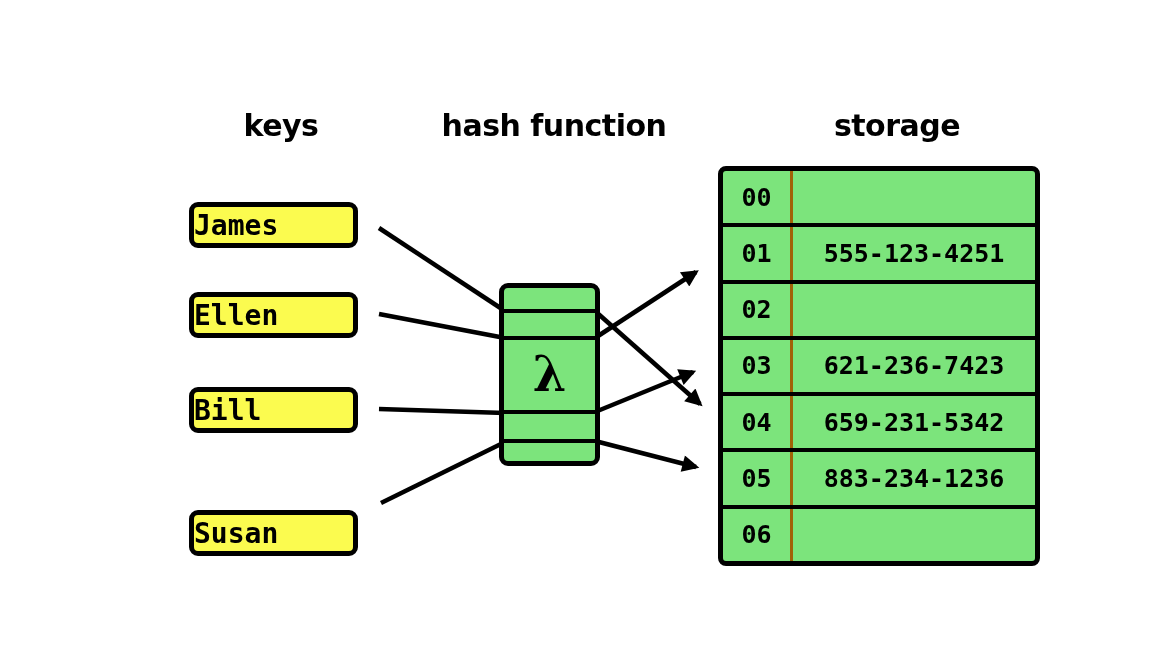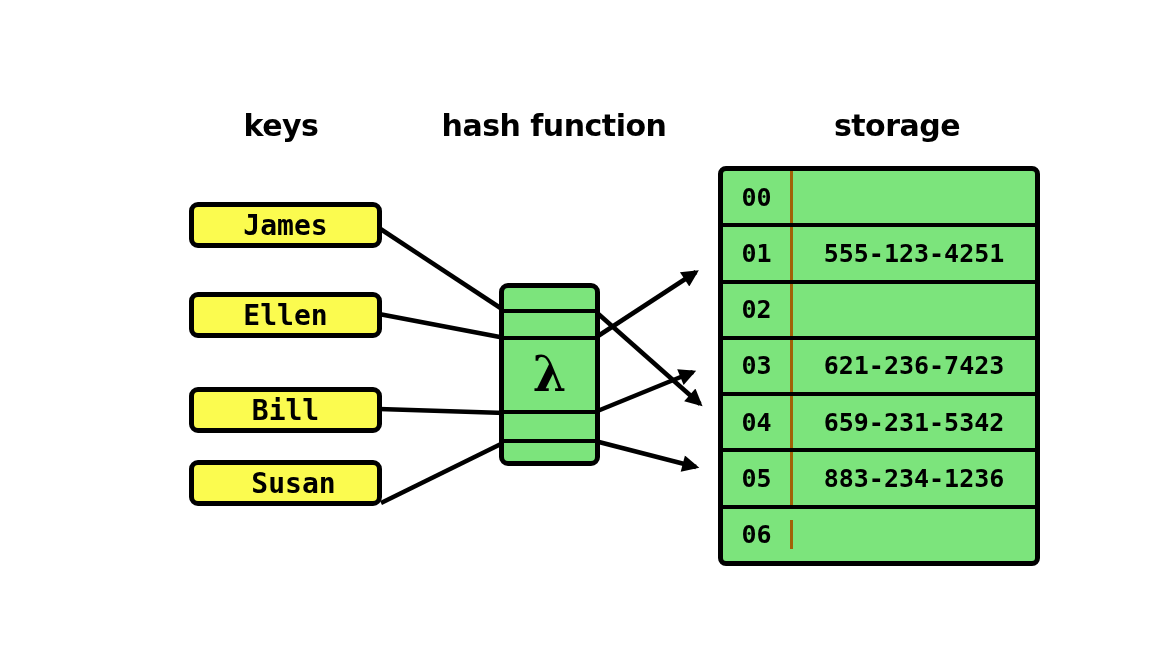--- a/index.html
+++ b/index.html
@@ -29,37 +29,37 @@
     color: #000;
     white-space: nowrap;
   }
   .hdr-keys    { left: 281px; }
   .hdr-hash    { left: 554px; }
   .hdr-storage { left: 881px; margin-left: 16px; }
 
   .key-box {
     position: absolute;
     left: 189px;
-    width: 193px;
+    width: 169px;
     height: 46px;
     background: #FBFB4F;
     border: 5px solid #000;
     border-radius: 9px;
     display: flex;
     align-items: center;
-    justify-content: center;
+    justify-content: flex-start;
     font-family: "DejaVu Sans Mono", monospace;
     font-weight: 700;
     font-size: 28px;
     color: #000;
   }
   .key-james { top: 202px; }
   .key-ellen { top: 292px; }
   .key-bill  { top: 387px; }
-  .key-susan { top: 460px; padding-left: 16px; }
+  .key-susan { top: 510px; }
 
   .hash-box {
     position: absolute;
     left: 499px;
     top: 283px;
     width: 101px;
     height: 183px;
     background: #7CE47C;
     border: 5px solid #000;
     border-radius: 9px;
@@ -100,21 +100,21 @@
     border-radius: 8px;
     display: flex;
     flex-direction: column;
     overflow: hidden;
   }
   .storage-row {
     flex: 1;
     display: flex;
     border-bottom: 4px solid #000;
   }
-  .storage-row:last-child { border-bottom: none; align-items: center; }
+  .storage-row:last-child { border-bottom: none; }
   .cell-index {
     width: 70px;
     border-right: 3px solid #a16207;
     display: flex;
     align-items: center;
     justify-content: center;
     font-family: "DejaVu Sans Mono", monospace;
     font-weight: 700;
     font-size: 25px;
     color: #000;

